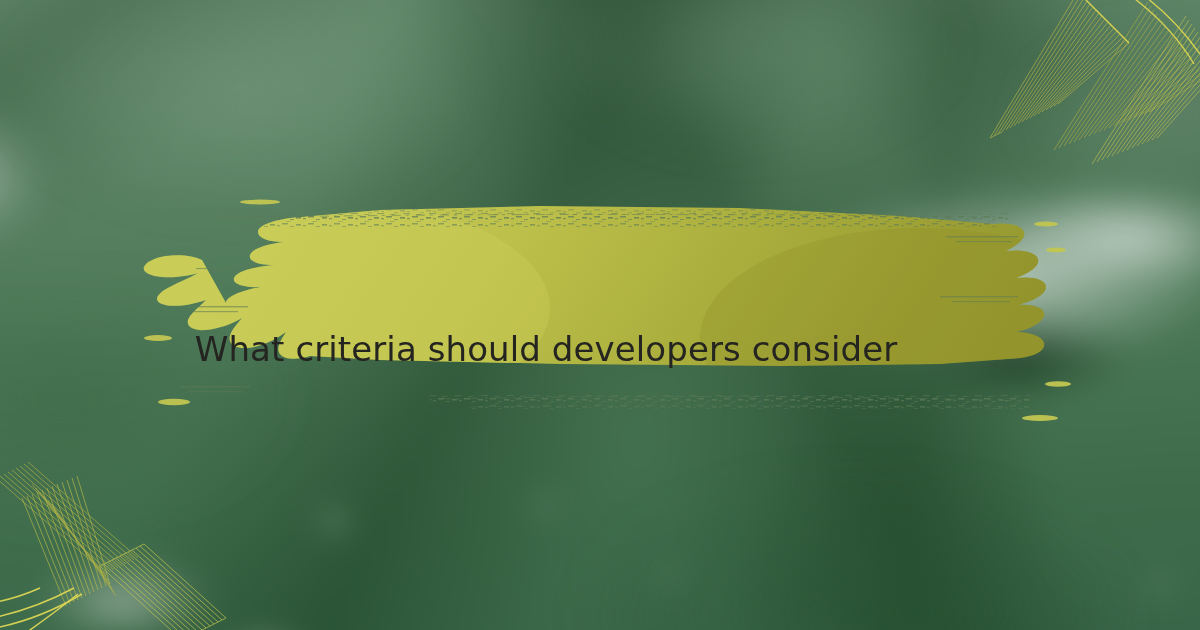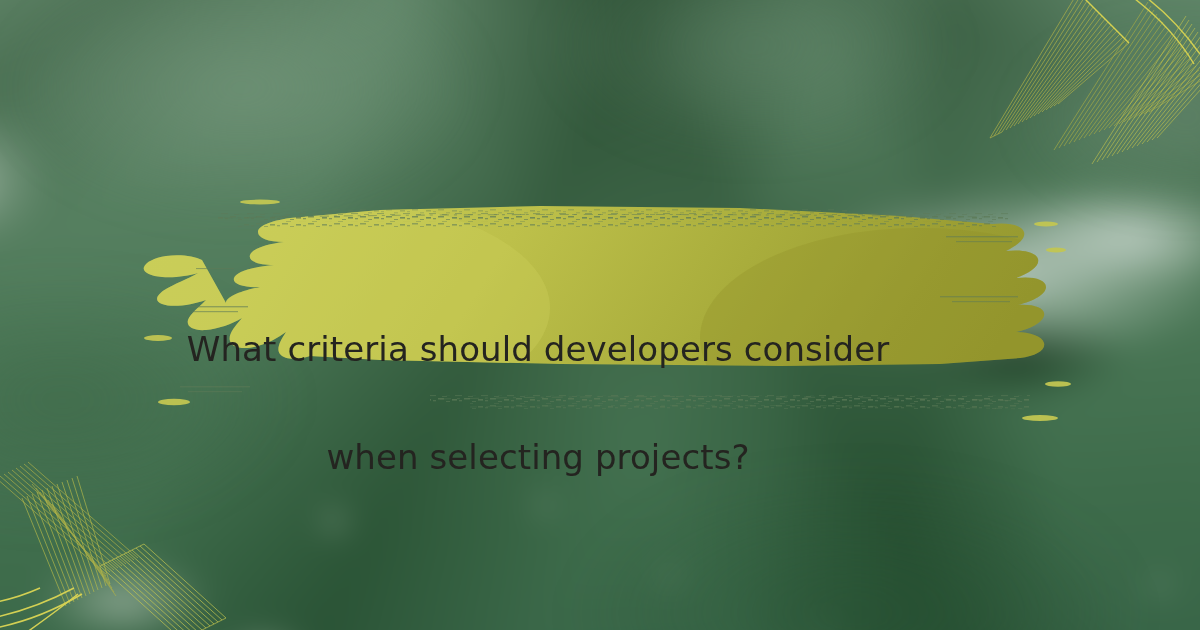--- a/index.html
+++ b/index.html
@@ -77,21 +77,21 @@
     left: 140px;
     top: 188px;
     width: 930px;
     height: 258px;
   }
   .banner svg { display: block; width: 100%; height: 100%; overflow: visible; }
 
   
   .quote {
     position: absolute;
-    left: 0;
+    left: 8px;
     top: 268px;
     width: 1076px;
     text-align: center;
     color: #242420;
     font-size: 34px;
     line-height: 54px;
     letter-spacing: 0.1px;
     font-weight: 400;
     white-space: pre-line;
   }
@@ -323,16 +323,15 @@
         <ellipse cx="916" cy="62" rx="10" ry="2.4"></ellipse>
         <ellipse cx="918" cy="196" rx="13" ry="2.8"></ellipse>
         <ellipse cx="900" cy="230" rx="18" ry="3.0"></ellipse>
         <ellipse cx="120" cy="14" rx="20" ry="2.4"></ellipse>
       </g>
     </svg>
   </div>
 
   <div class="quote">
     <span class="quote-line">What criteria should developers consider</span>
-    <span class="quote-line">when selecting projects?</span>
   </div>
 
 </div>
 
 </body></html>

